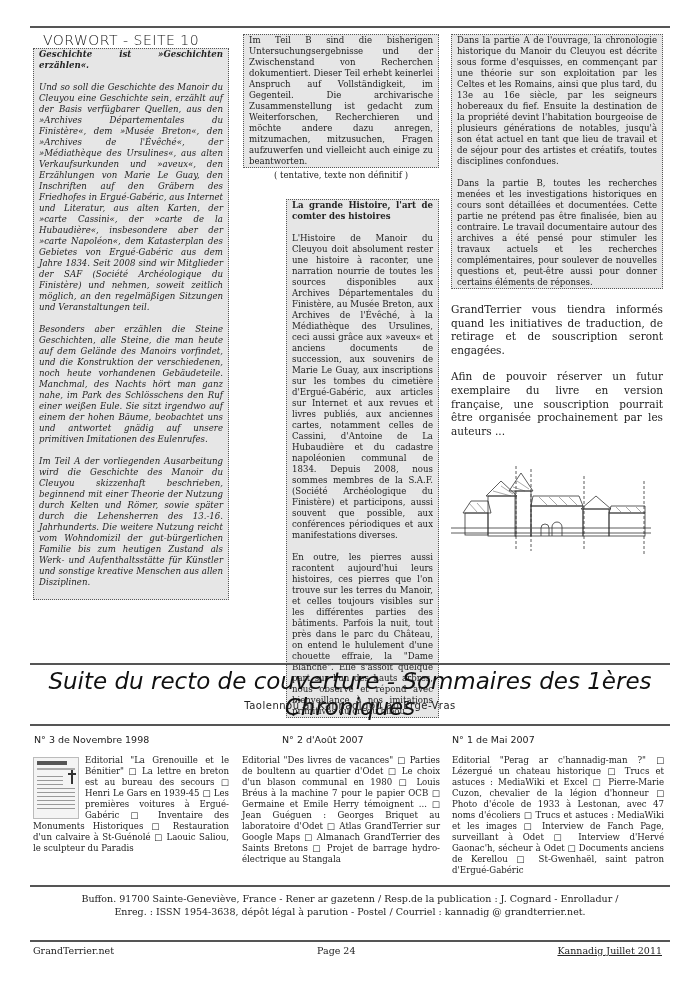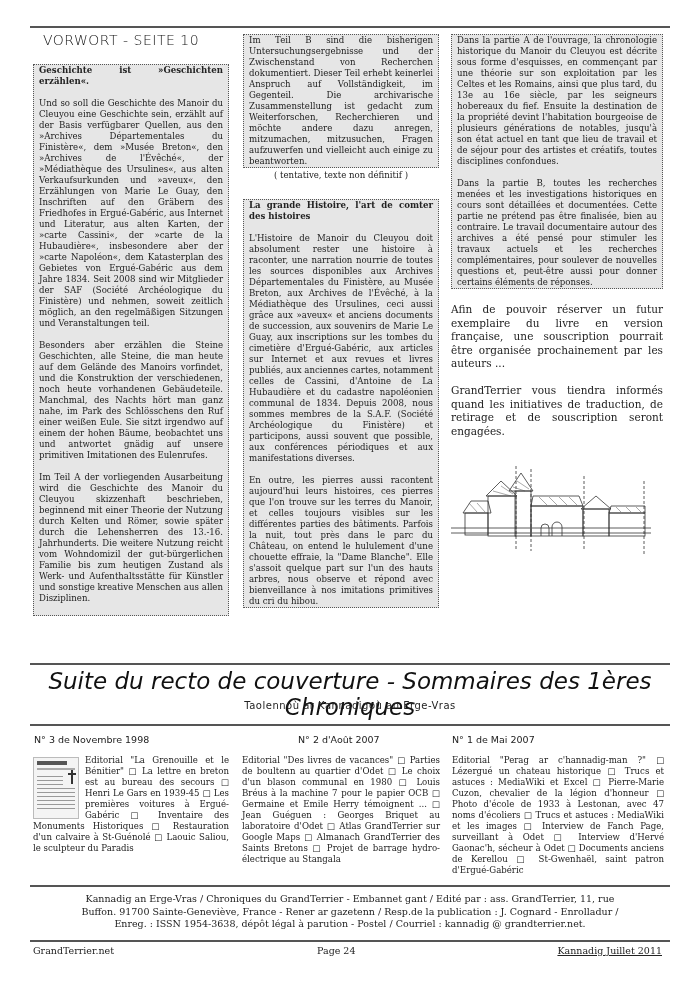--- a/index.html
+++ b/index.html
@@ -38,48 +38,48 @@
 </style>
 </head>
 <body>
 
 <div class="page">
 
   <div class="rule" style="left:30px; top:26px; width:640px;"></div>
 
   <div class="col" style="left:33px; top:32px; width:196px;">
     <div class="section-title hand" style="text-align:left; padding-left:10px;">VORWORT - SEITE 10</div>
-    <div class="box" style="margin-top:16px; min-height:550px;">
+    <div class="box" style="margin-top:0; min-height:550px;font-style:italic;">
       <p class="bold">Geschichte ist »Geschichten erzählen«.</p>
       <p>Und so soll die Geschichte des Manoir du Cleuyou eine Geschichte sein, erzählt auf der Basis verfügbarer Quellen, aus den »Archives Départementales du Finistère«, dem »Musée Breton«, den »Archives de l'Évêché«, der »Médiathèque des Ursulines«, aus alten Verkaufsurkunden und »aveux«, den Erzählungen von Marie Le Guay, den Inschriften auf den Gräbern des Friedhofes in Ergué-Gabéric, aus Internet und Literatur, aus alten Karten, der »carte Cassini«, der »carte de la Hubaudière«, insbesondere aber der »carte Napoléon«, dem Katasterplan des Gebietes von Ergué-Gabéric aus dem Jahre 1834. Seit 2008 sind wir Mitglieder der SAF (Société Archéologique du Finistère) und nehmen, soweit zeitlich möglich, an den regelmäßigen Sitzungen und Veranstaltungen teil.</p>
       <p>Besonders aber erzählen die Steine Geschichten, alle Steine, die man heute auf dem Gelände des Manoirs vorfindet, und die Konstruktion der verschiedenen, noch heute vorhandenen Gebäudeteile. Manchmal, des Nachts hört man ganz nahe, im Park des Schlösschens den Ruf einer weißen Eule. Sie sitzt irgendwo auf einem der hohen Bäume, beobachtet uns und antwortet gnädig auf unsere primitiven Imitationen des Eulenrufes.</p>
       <p>Im Teil A der vorliegenden Ausarbeitung wird die Geschichte des Manoir du Cleuyou skizzenhaft beschrieben, beginnend mit einer Theorie der Nutzung durch Kelten und Römer, sowie später durch die Lehensherren des 13.-16. Jahrhunderts. Die weitere Nutzung reicht vom Wohndomizil der gut-bürgerlichen Familie bis zum heutigen Zustand als Werk- und Aufenthaltsstätte für Künstler und sonstige kreative Menschen aus allen Disziplinen.</p>
     </div>
   </div>
 
   <div class="col" style="left:243px; top:34px; width:196px;">
     <div class="box">
       <p>Im Teil B sind die bisherigen Untersuchungsergebnisse und der Zwischenstand von Recherchen dokumentiert. Dieser Teil erhebt keinerlei Anspruch auf Vollständigkeit, im Gegenteil. Die archivarische Zusammenstellung ist gedacht zum Weiterforschen, Recherchieren und möchte andere dazu anregen, mitzumachen, mitzusuchen, Fragen aufzuwerfen und vielleicht auch einige zu beantworten.</p>
     </div>
     <div class="caption" style="margin-top:2px;">( tentative, texte non définitif )</div>
-    <div class="box" style="margin-top:18px;">
+    <div class="box" style="margin-top:18px;margin-left:43px;">
       <p class="bold">La grande Histoire, l'art de comter des histoires</p>
       <p>L'Histoire de Manoir du Cleuyou doit absolument rester une histoire à raconter, une narration nourrie de toutes les sources disponibles aux Archives Départementales du Finistère, au Musée Breton, aux Archives de l'Évêché, à la Médiathèque des Ursulines, ceci aussi grâce aux »aveux« et anciens documents de succession, aux souvenirs de Marie Le Guay, aux inscriptions sur les tombes du cimetière d'Ergué-Gabéric, aux articles sur Internet et aux revues et livres publiés, aux anciennes cartes, notamment celles de Cassini, d'Antoine de La Hubaudière et du cadastre napoléonien communal de 1834. Depuis 2008, nous sommes membres de la S.A.F. (Société Archéologique du Finistère) et participons, aussi souvent que possible, aux conférences périodiques et aux manifestations diverses.</p>
       <p>En outre, les pierres aussi racontent aujourd'hui leurs histoires, ces pierres que l'on trouve sur les terres du Manoir, et celles toujours visibles sur les différentes parties des bâtiments. Parfois la nuit, tout près dans le parc du Château, on entend le hululement d'une chouette effraie, la "Dame Blanche". Elle s'assoit quelque part sur l'un des hauts arbres, nous observe et répond avec bienveillance à nos imitations primitives du cri du hibou.</p>
     </div>
   </div>
 
   <div class="col" style="left:451px; top:34px; width:212px;">
     <div class="box">
       <p>Dans la partie A de l'ouvrage, la chronologie historique du Manoir du Cleuyou est décrite sous forme d'esquisses, en commençant par une théorie sur son exploitation par les Celtes et les Romains, ainsi que plus tard, du 13e au 16e siècle, par les seigneurs hobereaux du fief. Ensuite la destination de la propriété devint l'habitation bourgeoise de plusieurs générations de notables, jusqu'à son état actuel en tant que lieu de travail et de séjour pour des artistes et créatifs, toutes disciplines confondues.</p>
       <p>Dans la partie B, toutes les recherches menées et les investigations historiques en cours sont détaillées et documentées. Cette partie ne prétend pas être finalisée, bien au contraire. Le travail documentaire autour des archives a été pensé pour stimuler les travaux actuels et les recherches complémentaires, pour soulever de nouvelles questions et, peut-être aussi pour donner certains éléments de réponses.</p>
     </div>
     <div class="plain" style="margin-top:14px;">
+      <p>GrandTerrier vous tiendra informés quand les initiatives de traduction, de retirage et de souscription seront engagées.</p>
       <p>Afin de pouvoir réserver un futur exemplaire du livre en version française, une souscription pourrait être organisée prochainement par les auteurs ...</p>
-      <p>GrandTerrier vous tiendra informés quand les initiatives de traduction, de retirage et de souscription seront engagées.</p>
     </div>
     <div style="width:212px; height:110px; margin-top:0px;">
       <svg width="212" height="110" viewBox="0 0 212 110">
         <g stroke="#333" stroke-width="0.8" fill="none">
           <line x1="0" y1="77" x2="200" y2="77"></line>
           <line x1="0" y1="82" x2="200" y2="82"></line>
           <rect x="14" y="62" width="23" height="22"></rect>
           <polygon points="12,62 20,50 37,50 40,62"></polygon>
           <rect x="37" y="45" width="28" height="40"></rect>
           <polygon points="35,45 50,30 66,45"></polygon>
@@ -118,21 +118,21 @@
   </div>
 
   <div class="rule" style="left:30px; top:663px; width:640px;"></div>
 
   <div class="big-title" style="top:668px;font-style:italic;">Suite du recto de couverture - Sommaires des 1ères Chroniques</div>
   <div class="sub-title" style="top:700px;">Taolennoù ar Kannadigoù an Erge-Vras</div>
 
   <div class="rule" style="left:30px; top:724px; width:640px;"></div>
 
   <div class="issue-head" style="left:34px; top:734px;">N° 3 de Novembre 1998</div>
-  <div class="issue-head" style="left:258px; top:734px;padding-left:40px;">N° 2 d'Août 2007</div>
+  <div class="issue-head" style="left:242px; top:734px;padding-left:40px;">N° 2 d'Août 2007</div>
   <div class="issue-head" style="left:452px; top:734px;">N° 1 de Mai 2007</div>
 
   <div class="issue-text" style="left:33px; top:755px; width:196px;">
     <div class="thumb">
       <div class="t1"></div>
         <div class="t2"></div>
       <div class="ln" style="top:18px; width:26px;"></div>
       <div class="ln" style="top:22px; width:26px;"></div>
       <div class="ln" style="top:26px; width:26px;"></div>
       <div class="ln" style="top:30px; width:38px;"></div>
@@ -145,21 +145,20 @@
         <div class="crossh"></div>
     </div>
     <span>Editorial "La Grenouille et le Bénitier" □ La lettre en breton est au bureau des secours □ Henri Le Gars en 1939-45 □ Les premières voitures à Ergué-Gabéric □ Inventaire des Monuments Historiques □ Restauration d'un calvaire à St-Guénolé □ Laouic Saliou, le sculpteur du Paradis</span>
   </div>
   <div class="issue-text" style="left:242px; top:755px; width:198px;">Editorial "Des livres de vacances" □ Parties de boultenn au quartier d'Odet □ Le choix d'un blason communal en 1980 □ Louis Bréus à la machine 7 pour le papier OCB □ Germaine et Emile Herry témoignent ... □ Jean Guéguen : Georges Briquet au laboratoire d'Odet □ Atlas GrandTerrier sur Google Maps □ Almanach GrandTerrier des Saints Bretons □ Projet de barrage hydro-électrique au Stangala</div>
   <div class="issue-text" style="left:452px; top:755px; width:212px;">Editorial "Perag ar c'hannadig-man ?" □ Lézergué un chateau historique □ Trucs et astuces : MediaWiki et Excel □ Pierre-Marie Cuzon, chevalier de la légion d'honneur □ Photo d'école de 1933 à Lestonan, avec 47 noms d'écoliers □ Trucs et astuces : MediaWiki et les images □ Interview de Fanch Page, surveillant à Odet □ Interview d'Hervé Gaonac'h, sécheur à Odet □ Documents anciens de Kerellou □ St-Gwenhaël, saint patron d'Ergué-Gabéric</div>
 
   <div class="rule" style="left:30px; top:885px; width:640px;"></div>
 
   <div class="footer-info" style="top:893px;">
-    <div>Kannadig an Erge-Vras / Chroniques du GrandTerrier - Embannet gant / Edité par : ass. GrandTerrier, 11, rue</div>
     <div>Buffon. 91700 Sainte-Geneviève, France - Rener ar gazetenn / Resp.de la publication : J. Cognard - Enrolladur /</div>
     <div>Enreg. : ISSN 1954-3638, dépôt légal à parution - Postel / Courriel : kannadig @ grandterrier.net.</div>
   </div>
 
   <div class="rule" style="left:30px; top:940px; width:640px; height:1.5px;"></div>
 
   <div class="footer">
     <span style="left:3px;">GrandTerrier.net</span>
     <span style="left:287px;">Page 24</span>
     <span style="right:8px;text-decoration:underline;">Kannadig Juillet 2011</span>

